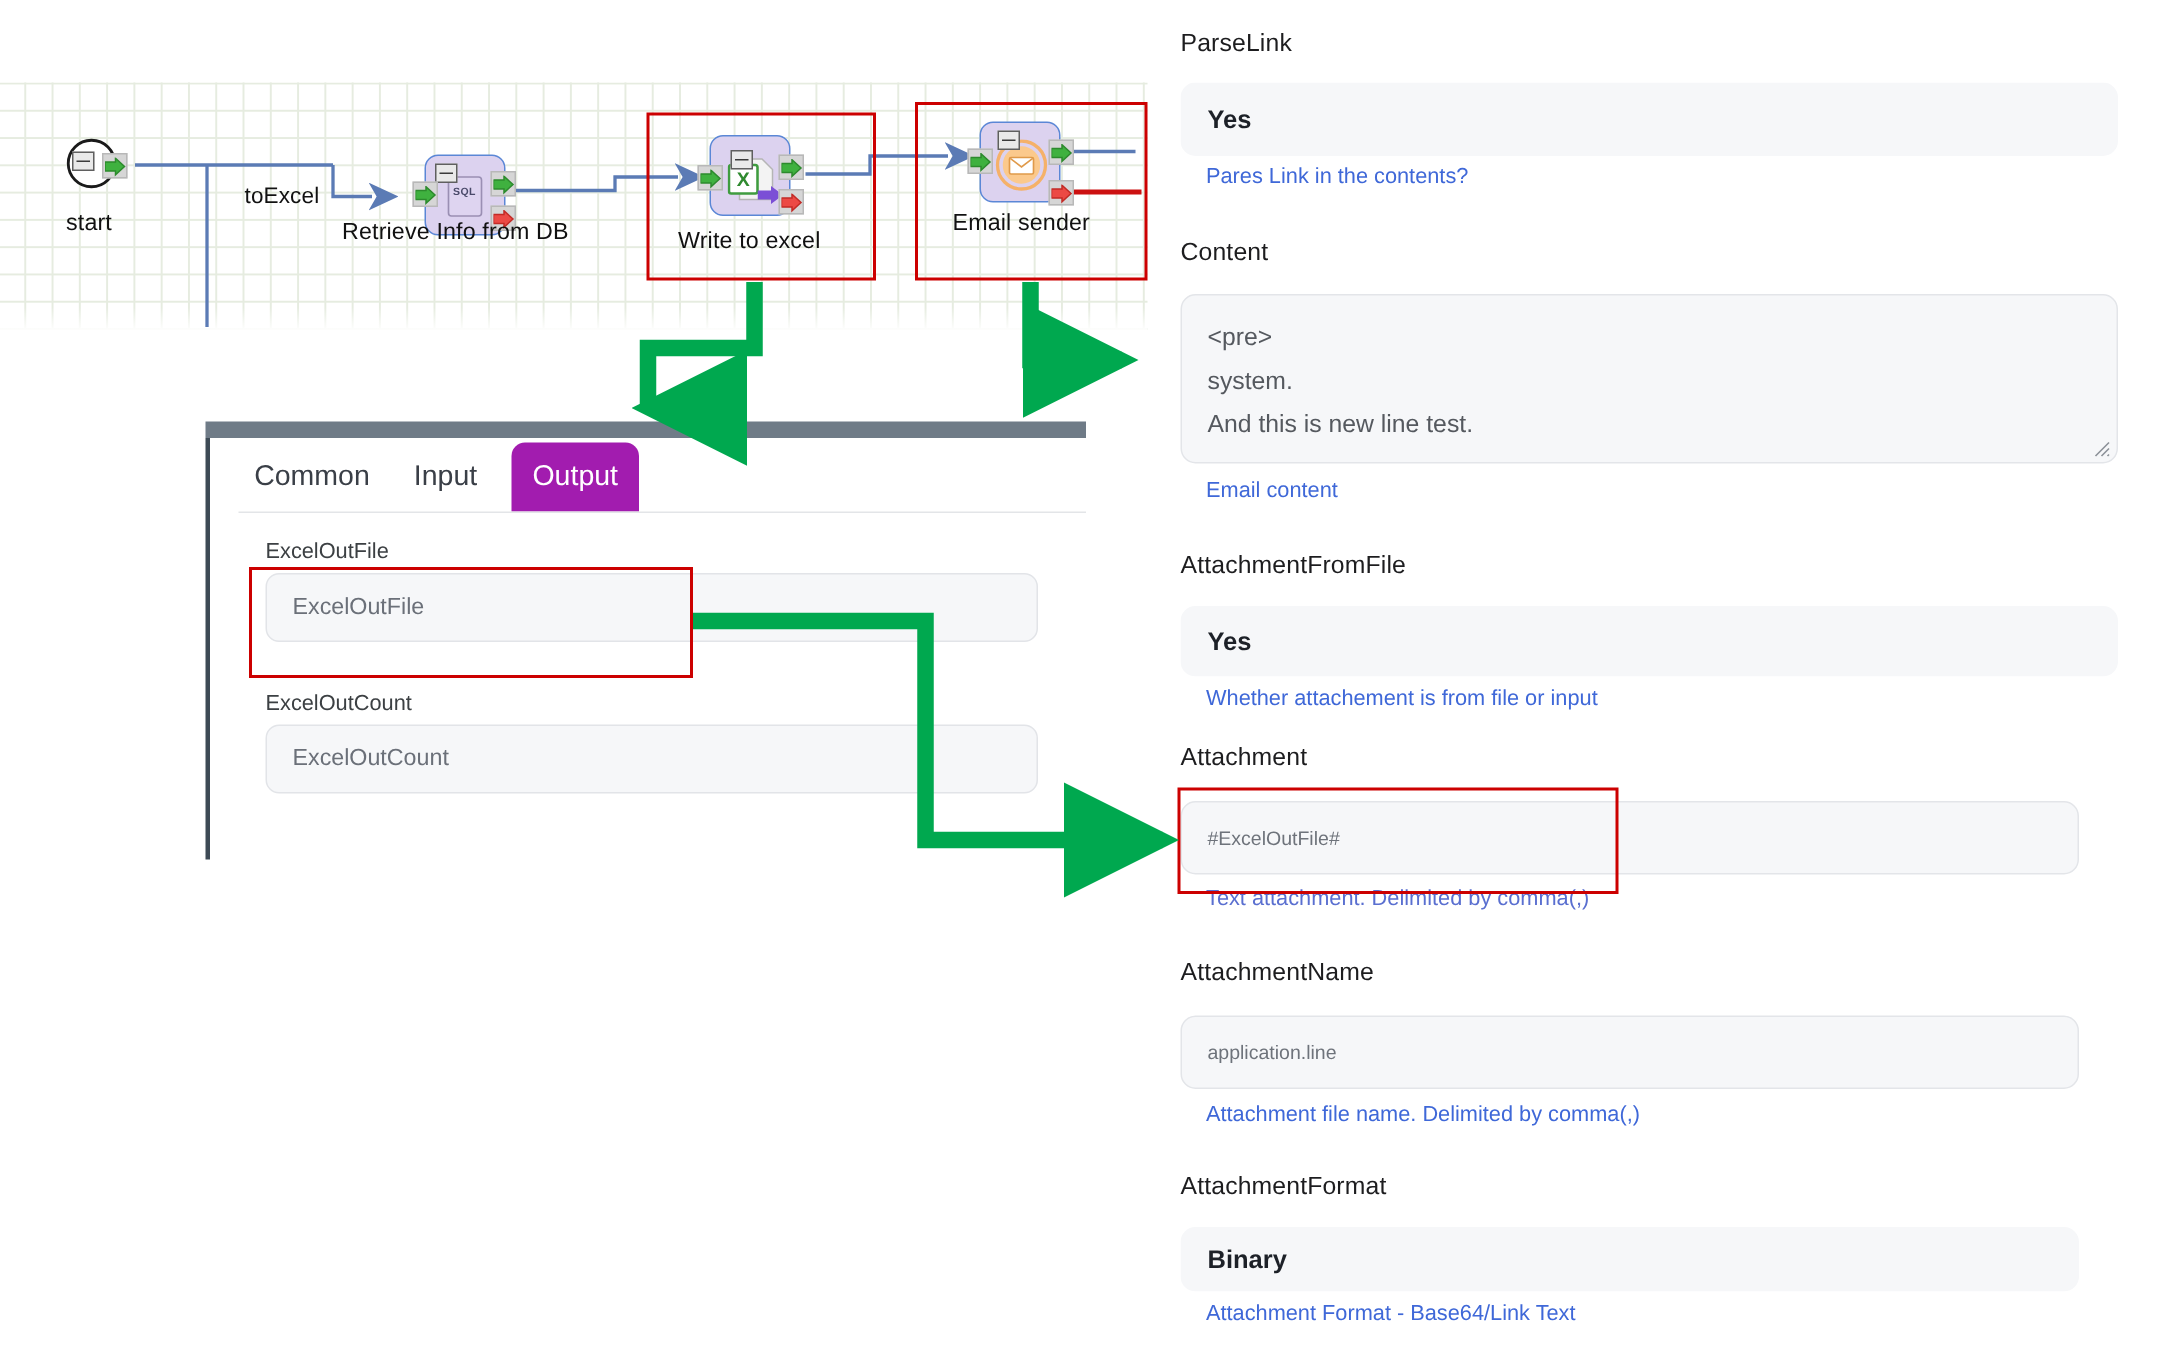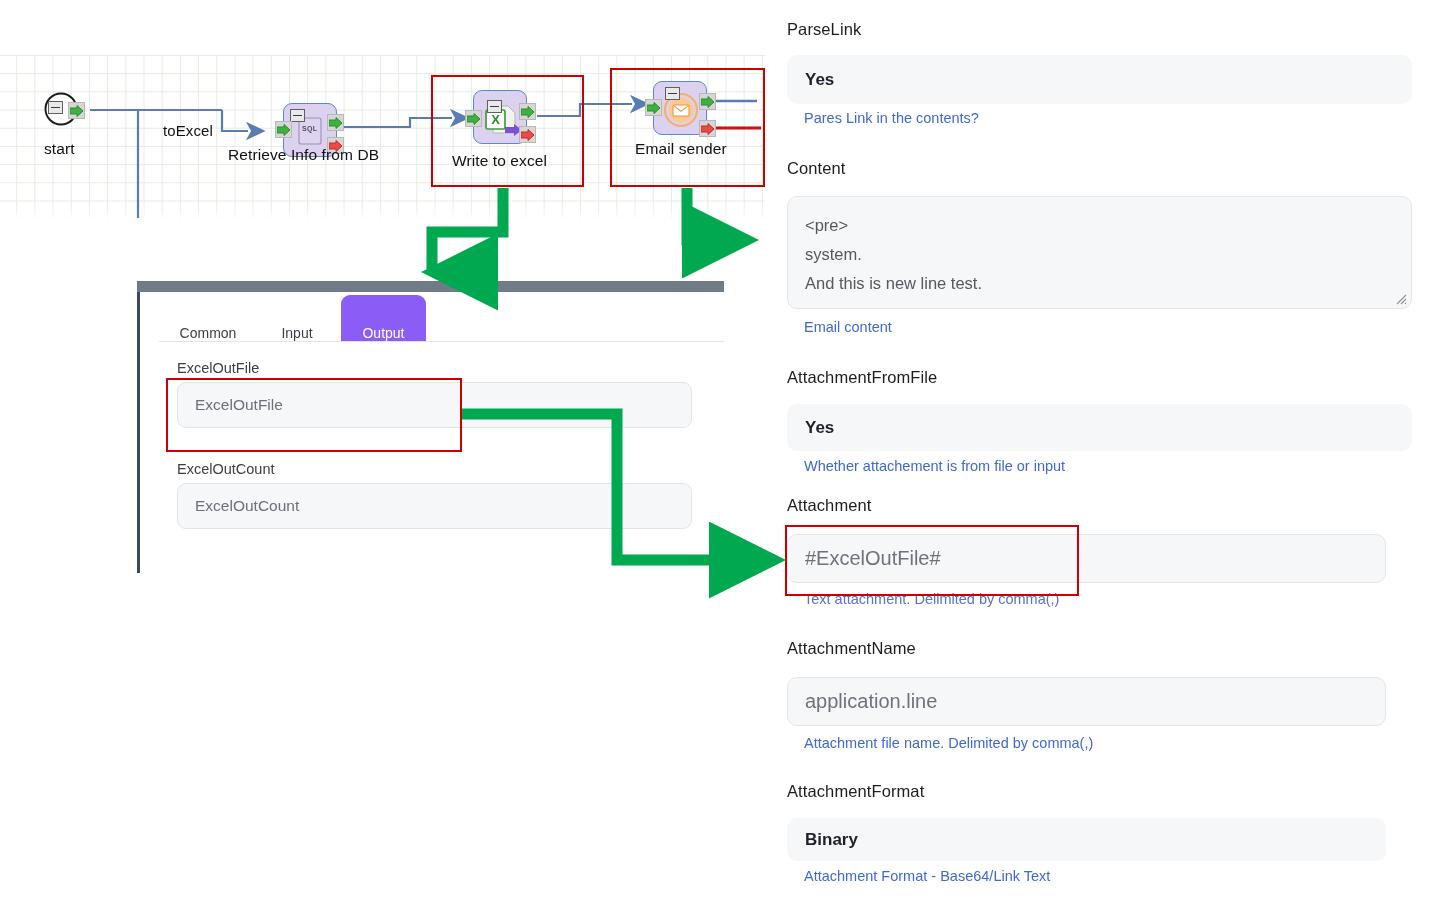--- a/index.html
+++ b/index.html
@@ -40,46 +40,46 @@
   
   .redbox{position:absolute;border:2.6px solid #cc0000;box-sizing:border-box;background:transparent;}
 
   
   #dialog{position:absolute;left:137px;top:281px;width:587px;height:292px;}
   #dlg-titlebar{position:absolute;left:0;top:0;width:587px;height:11px;background:#6f7b87;}
   #dlg-body{position:absolute;left:0;top:11px;width:587px;height:281px;background:#fff;}
   #dlg-leftrail{position:absolute;left:0;top:11px;width:2.5px;height:281px;background:#3d4a55;}
   .tabs{position:absolute;left:22px;top:14px;height:46px;}
   .tab{
-    position:absolute;top:0;height:46px;display:flex;align-items:flex-end;justify-content:center;
-    font-size:14px;color:#3a3f47;box-sizing:border-box;
+    position:absolute;top:0;height:46px;display:flex;align-items:center;justify-content:center;
+    font-size:19px;color:#3a3f47;box-sizing:border-box;
   }
   .tab.active{
-    background:#8b5cf6;color:#fff;border-radius:9px 9px 0 0;
+    background:#a21caf;color:#fff;border-radius:9px 9px 0 0;
   }
   .tabline{position:absolute;left:22px;top:60px;width:565px;height:1px;background:#e3e5e8;}
   .f-label{position:absolute;font-size:14.5px;color:#3c4043;}
   .f-input{
     position:absolute;height:46px;box-sizing:border-box;
     background:#f6f7f9;border:1px solid #e2e4e8;border-radius:9px;
     display:flex;align-items:center;padding-left:17px;
     font-size:15.5px;color:#6b7079;
   }
 
   
   #panel{position:absolute;left:787px;top:0;width:640px;height:910px;}
   .p-label{position:absolute;font-size:16.5px;color:#1d1d1f;letter-spacing:.1px;}
   .p-field{
     position:absolute;box-sizing:border-box;border-radius:10px;
     background:#f6f7f9;display:flex;align-items:center;padding-left:17px;
   }
   .p-field.plain{border:1px solid transparent;}
   .p-field.bordered{border:1px solid #e3e5e9;}
   .p-value{font-size:17px;color:#2b2f36;}
-  .p-value.ph{color:#6e737b;font-size:20px;}
+  .p-value.ph{color:#6e737b;font-size:13px;}
   .p-value.bold{font-weight:bold;color:#1d2128;}
   .p-hint{position:absolute;font-size:14.5px;color:#3f68d8;}
   .p-hint.over{color:#5a6fd0;}
 
   #content-ta{
     position:absolute;box-sizing:border-box;border-radius:10px;
     background:#f6f7f9;border:1px solid #e3e5e9;overflow:hidden;
     padding:14px 17px 0 17px;
   }
   #content-ta .ln{font-size:16.5px;color:#55595f;line-height:29px;white-space:nowrap;}

